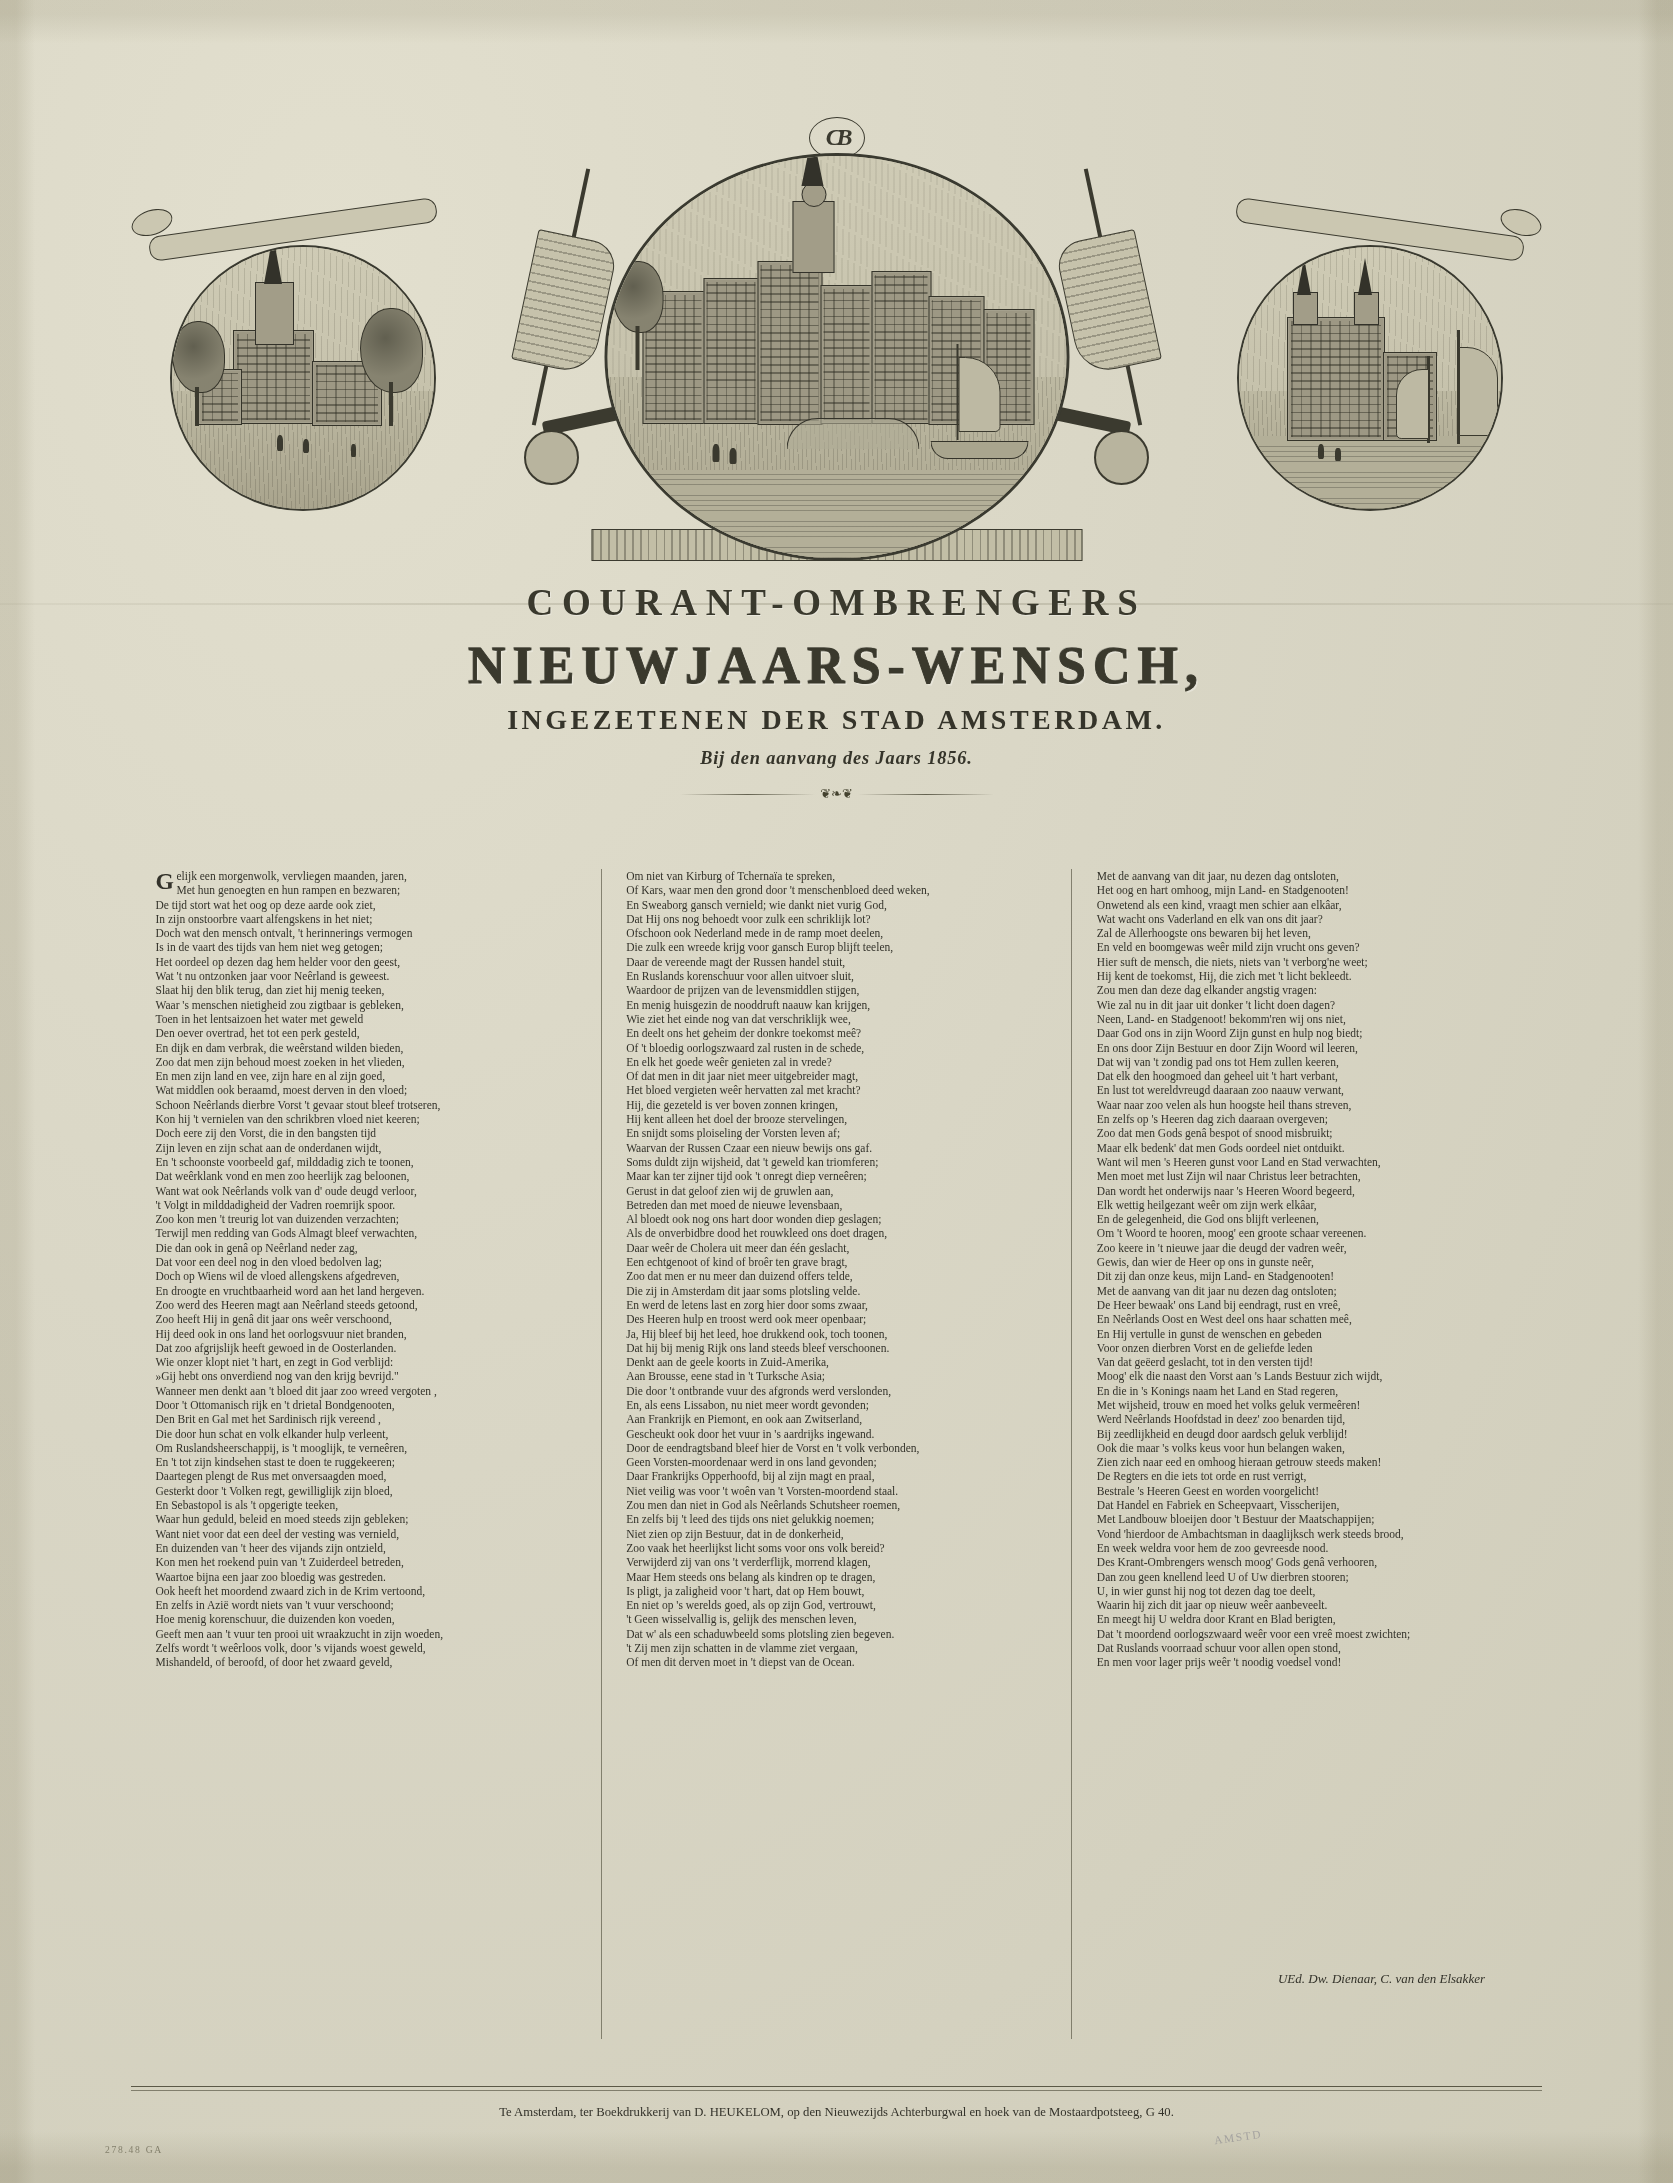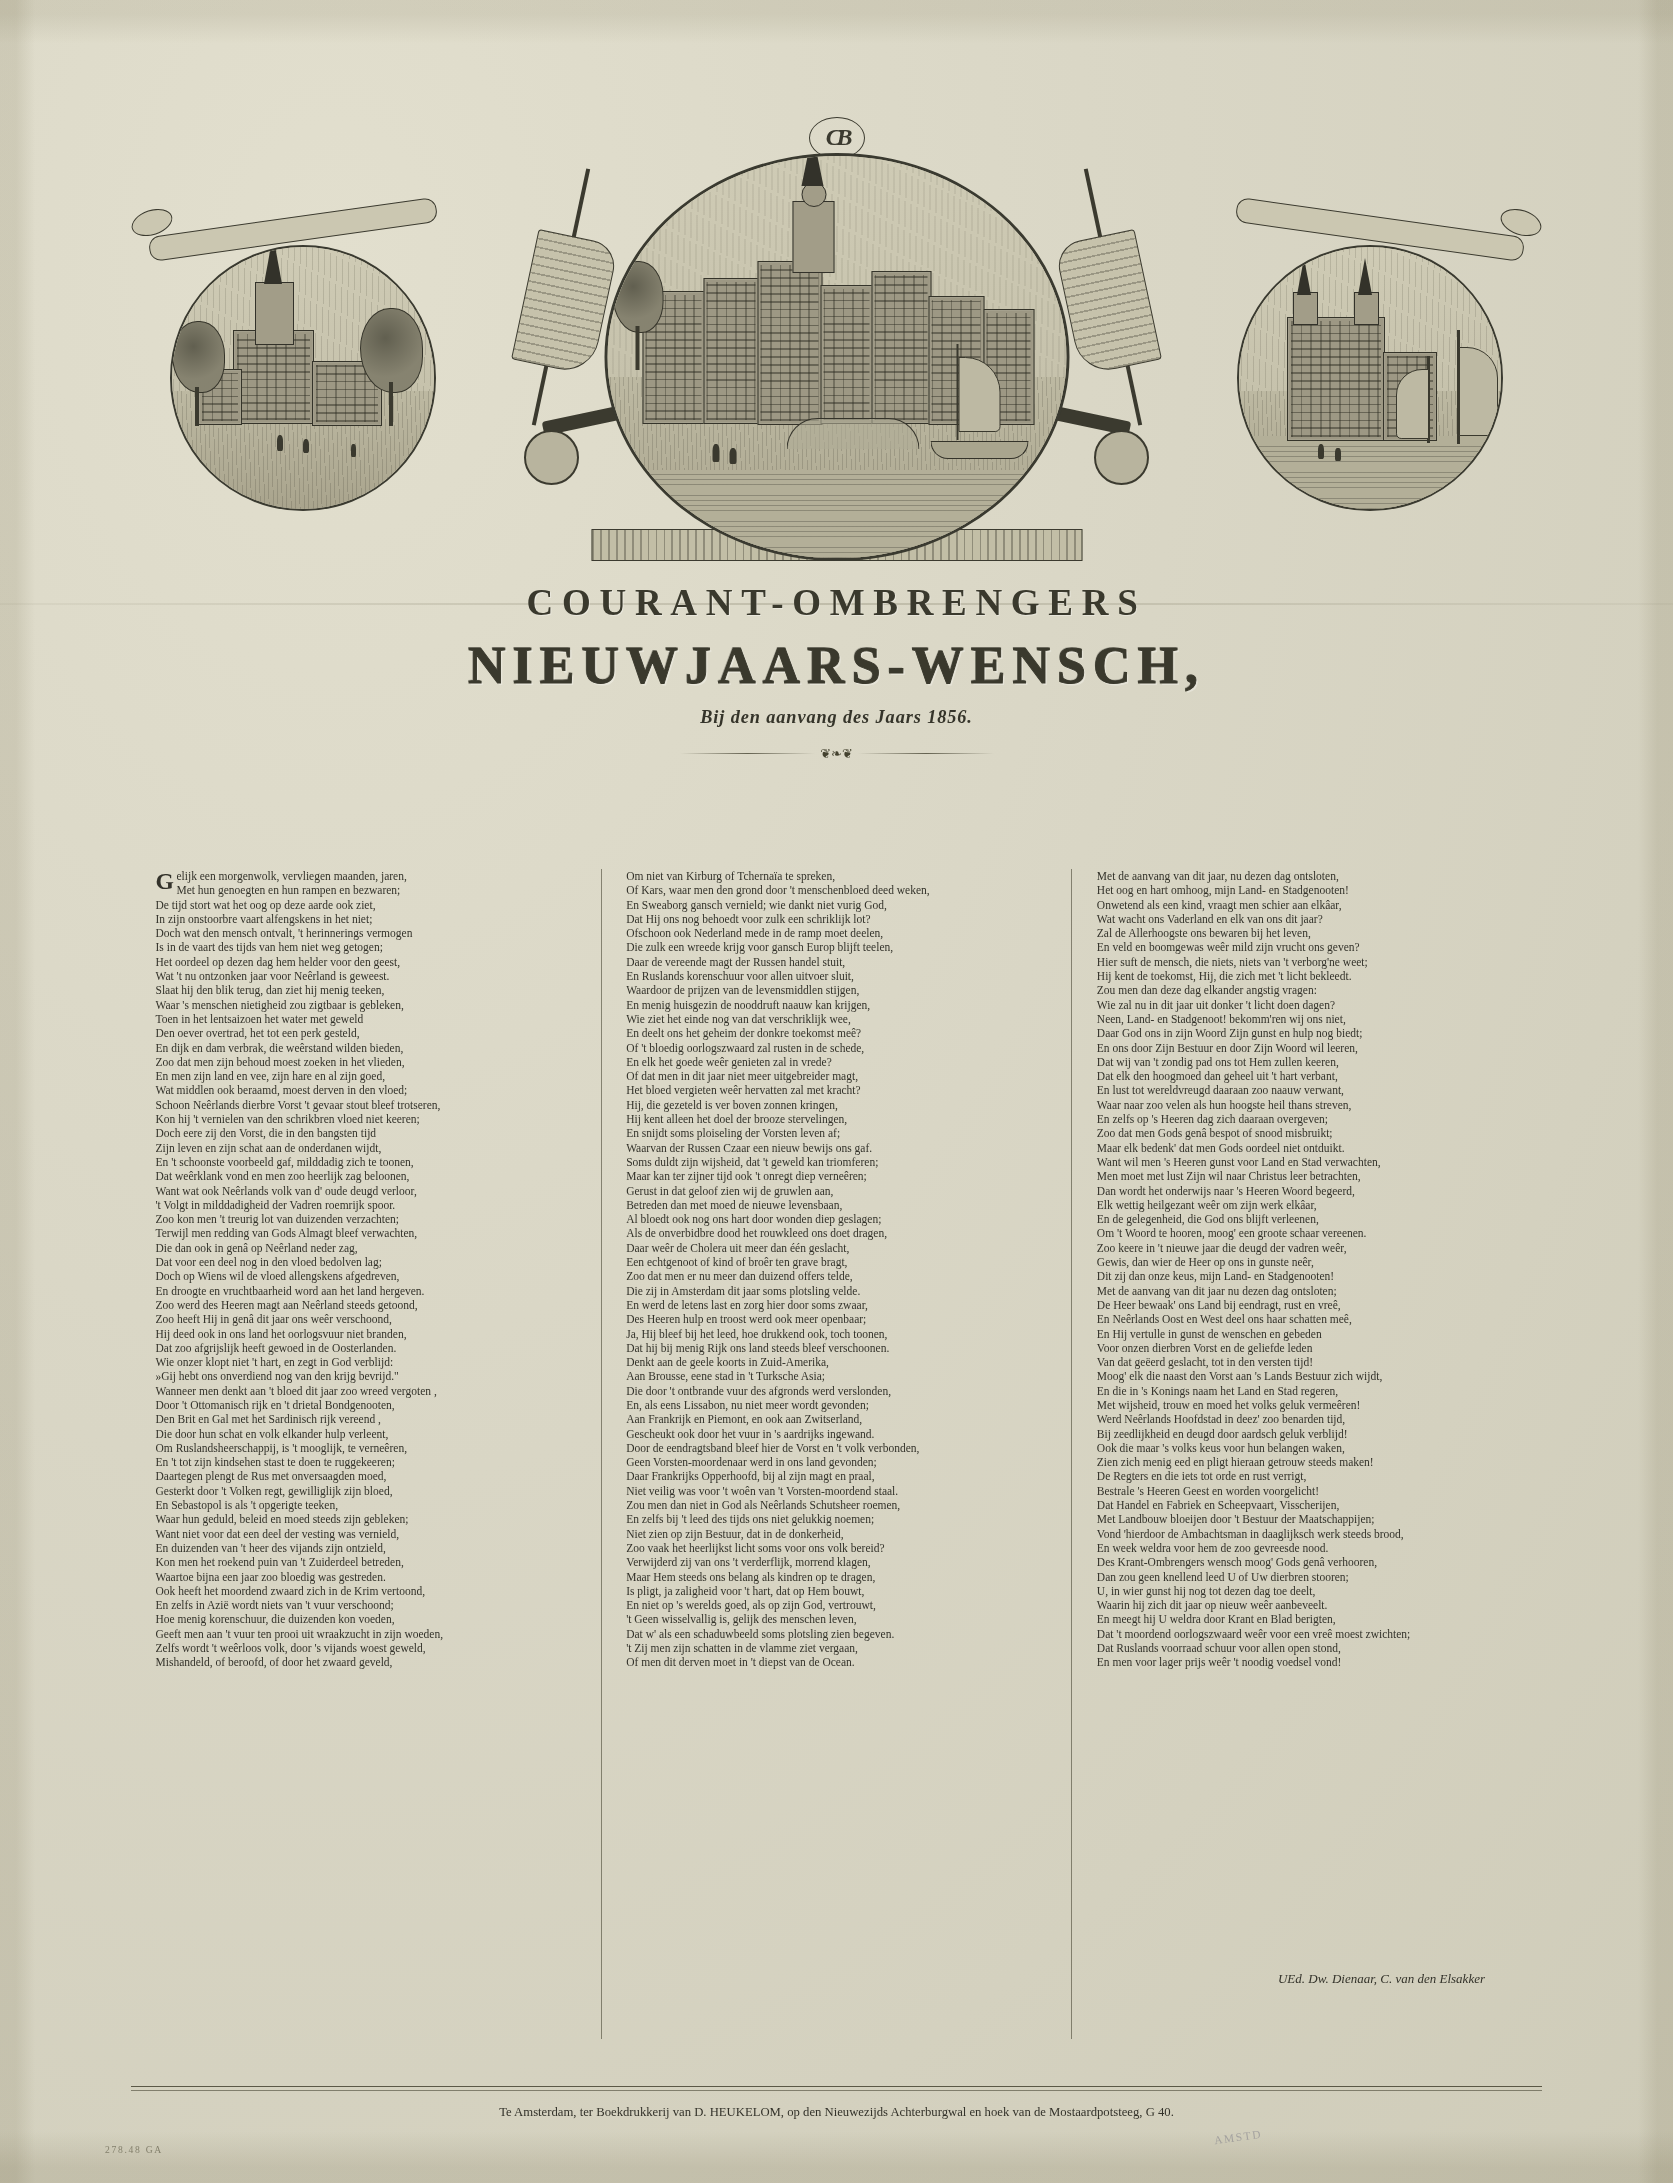--- a/index.html
+++ b/index.html
@@ -248,20 +248,21 @@
       <div class="sail" style="left:157px;top:122px;width:31px;height:68px;border-radius:26px 0 0 5.2px;"></div>
       <div class="fig" style="left:79px;top:197px;width:6.1px;height:15px;"></div>
       <div class="fig" style="left:96px;top:201px;width:6.1px;height:13px;"></div>
     </div>
   </div>
 </div>
 
 <div class="titles">
   <div class="t-courant">COURANT-OMBRENGERS</div>
   <div class="t-main">NIEUWJAARS-WENSCH,</div>
+  <div class="t-ingezetenen">INGEZETENEN DER STAD AMSTERDAM.</div>
   <div class="t-bij">Bij den aanvang des Jaars 1856.</div>
   <div class="rule-orn">
     <span class="ln"></span>
       <span>❦❧❦</span>
       <span class="ln"></span>
   </div>
 </div>
 
 <div class="cols">
   <div class="col">
@@ -420,21 +421,21 @@
         <div class="line">En Neêrlands Oost en West deel ons haar schatten meê,</div>
         <div class="line">En Hij vertulle in gunst de wenschen en gebeden</div>
         <div class="line">Voor onzen dierbren Vorst en de geliefde leden</div>
         <div class="line">Van dat geëerd geslacht, tot in den versten tijd!</div>
         <div class="line">Moog' elk die naast den Vorst aan 's Lands Bestuur zich wijdt,</div>
         <div class="line">En die in 's Konings naam het Land en Stad regeren,</div>
         <div class="line">Met wijsheid, trouw en moed het volks geluk vermeêren!</div>
         <div class="line">Werd Neêrlands Hoofdstad in deez' zoo benarden tijd,</div>
         <div class="line">Bij zeedlijkheid en deugd door aardsch geluk verblijd!</div>
         <div class="line">Ook die maar 's volks keus voor hun belangen waken,</div>
-        <div class="line">Zien zich menig eed en pligt hieraan getrouw steeds maken!</div>
+        <div class="line">Zien zich naar eed en omhoog hieraan getrouw steeds maken!</div>
         <div class="line">De Regters en die iets tot orde en rust verrigt,</div>
         <div class="line">Bestrale 's Heeren Geest en worden voorgelicht!</div>
         <div class="line">Dat Handel en Fabriek en Scheepvaart, Visscherijen,</div>
         <div class="line">Met Landbouw bloeijen door 't Bestuur der Maatschappijen;</div>
         <div class="line">Vond 'hierdoor de Ambachtsman in daaglijksch werk steeds brood,</div>
         <div class="line">En week weldra voor hem de zoo gevreesde nood.</div>
         <div class="line">Des Krant-Ombrengers wensch moog' Gods genâ verhooren,</div>
         <div class="line">Dan zou geen knellend leed U of Uw dierbren stooren;</div>
         <div class="line">U, in wier gunst hij nog tot dezen dag toe deelt,</div>
         <div class="line">Waarin hij zich dit jaar op nieuw weêr aanbeveelt.</div>

